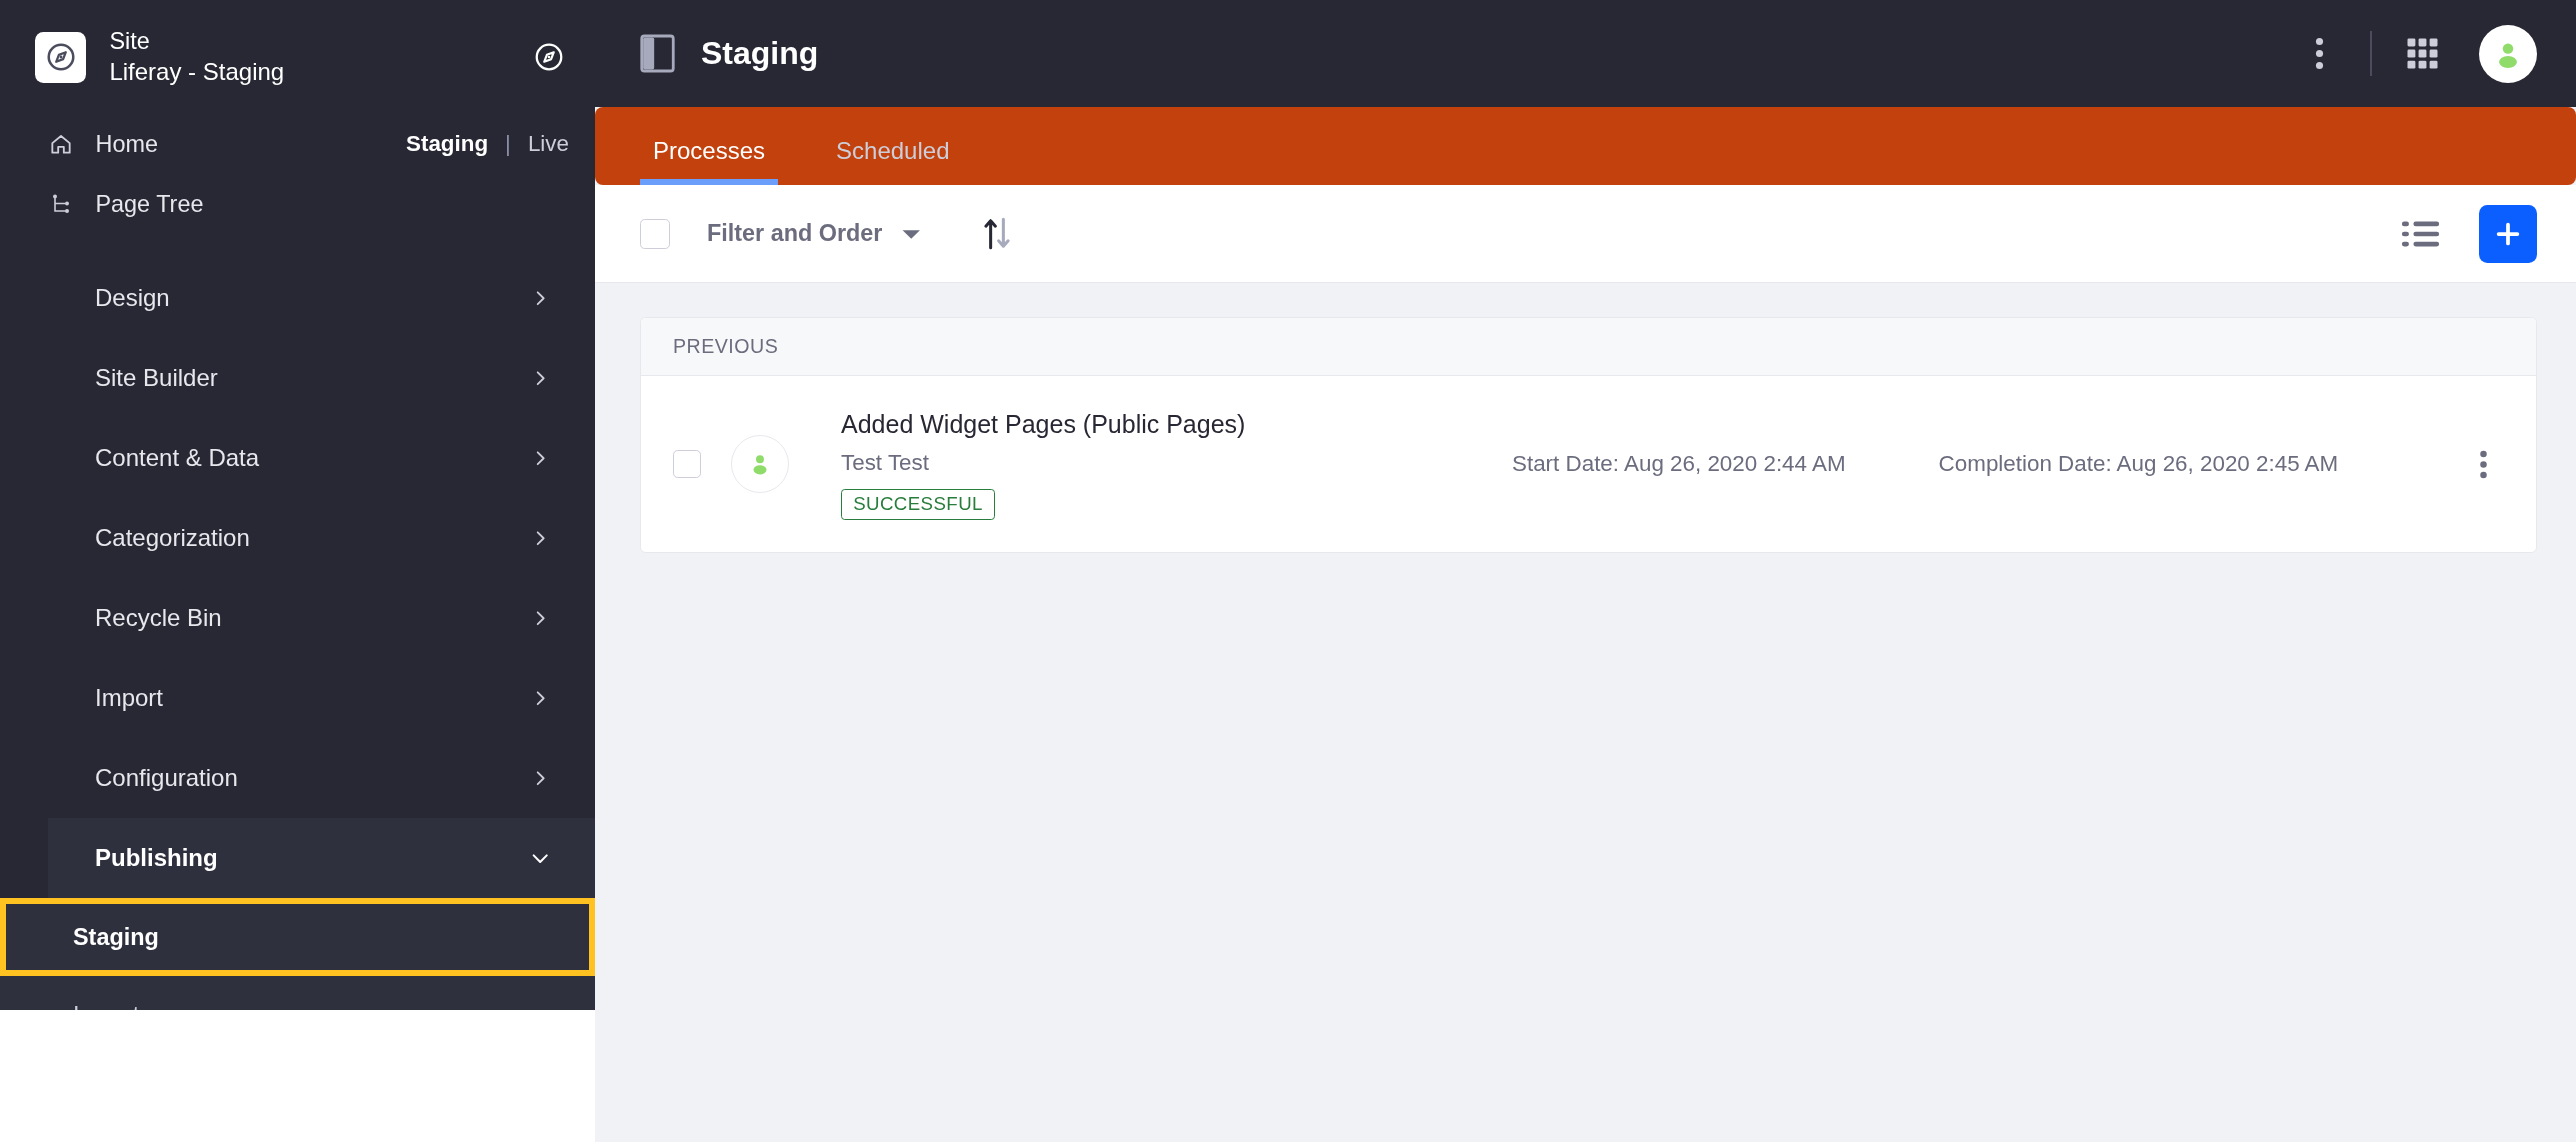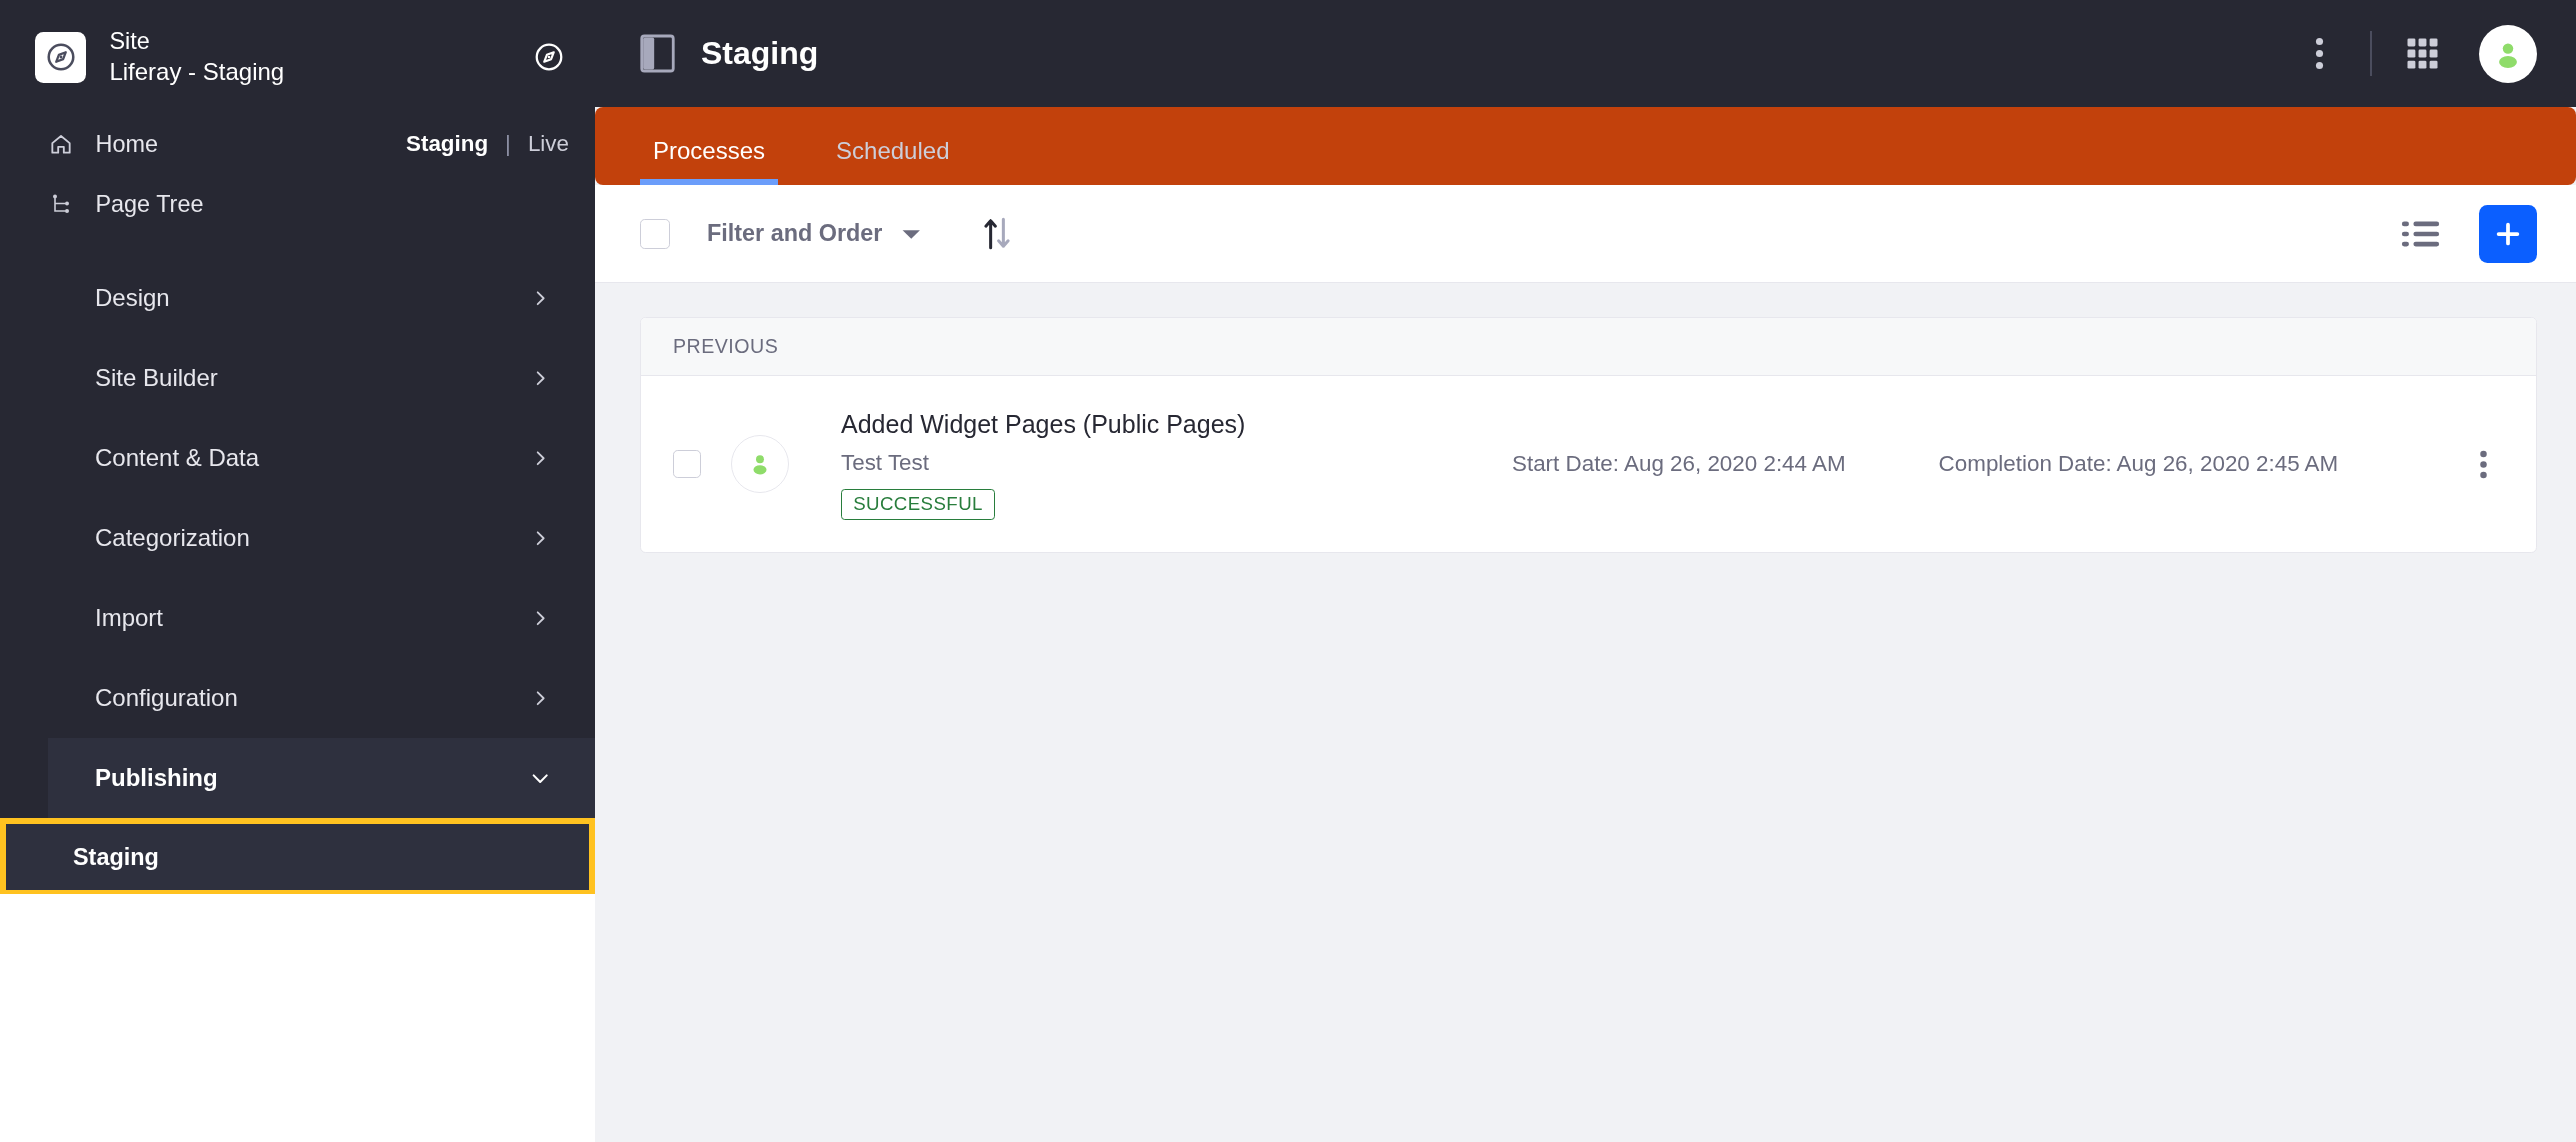--- a/index.html
+++ b/index.html
@@ -6,21 +6,21 @@
   html, body {
     width: 2576px; height: 1142px;
     font-family: "Liberation Sans", sans-serif;
     background: #ffffff;
     overflow: hidden;
   }
   .app { display: flex; width: 2576px; height: 1142px; }
 
   
   .sidebar {
-    width: 595px; height: 894px;
+    width: 595px; height: 1010px;
     background: #272833;
     color: #ffffff;
     flex: 0 0 595px;
     position: relative;
     overflow: hidden;
   }
   .site-header {
     display: flex; align-items: center;
     height: 114px; padding: 0 26px 0 35px;
     position: relative;
@@ -268,20 +268,28 @@
 
     <div class="nav-section">
       <span class="lbl">Categorization</span>
       <span class="chev">
         <svg width="20.5" height="20.5" viewBox="0 0 24 24">
             <path d="M9 5 L16 12 L9 19" fill="none" stroke="#cdced9" stroke-width="2.1" stroke-linecap="round" stroke-linejoin="round"></path>
           </svg>
       </span>
     </div>
 
+    <div class="nav-section">
+      <span class="lbl">Recycle Bin</span>
+      <span class="chev">
+        <svg width="20.5" height="20.5" viewBox="0 0 24 24">
+            <path d="M9 5 L16 12 L9 19" fill="none" stroke="#cdced9" stroke-width="2.1" stroke-linecap="round" stroke-linejoin="round"></path>
+          </svg>
+      </span>
+    </div>
 
     <div class="nav-section">
       <span class="lbl">Import</span>
       <span class="chev">
         <svg width="20.5" height="20.5" viewBox="0 0 24 24">
             <path d="M9 5 L16 12 L9 19" fill="none" stroke="#cdced9" stroke-width="2.1" stroke-linecap="round" stroke-linejoin="round"></path>
           </svg>
       </span>
     </div>
 

